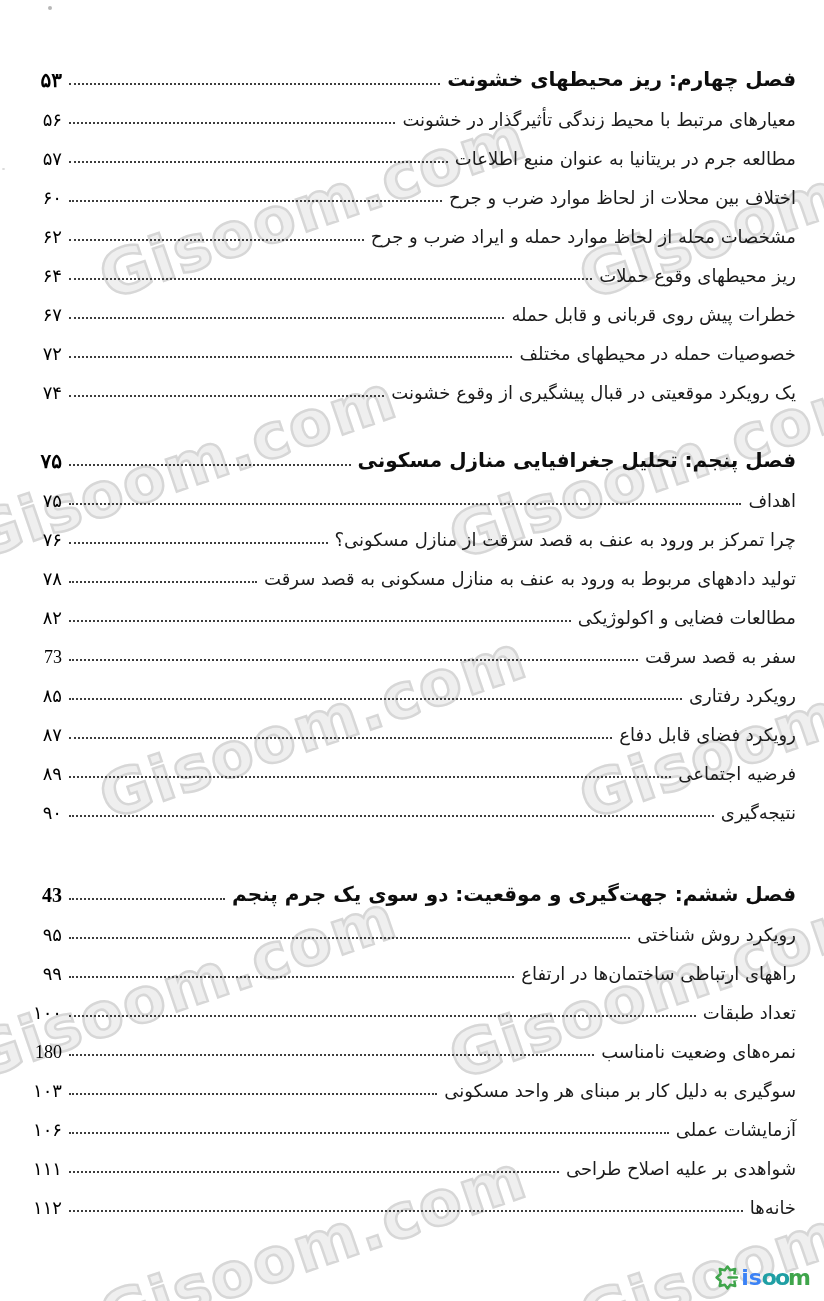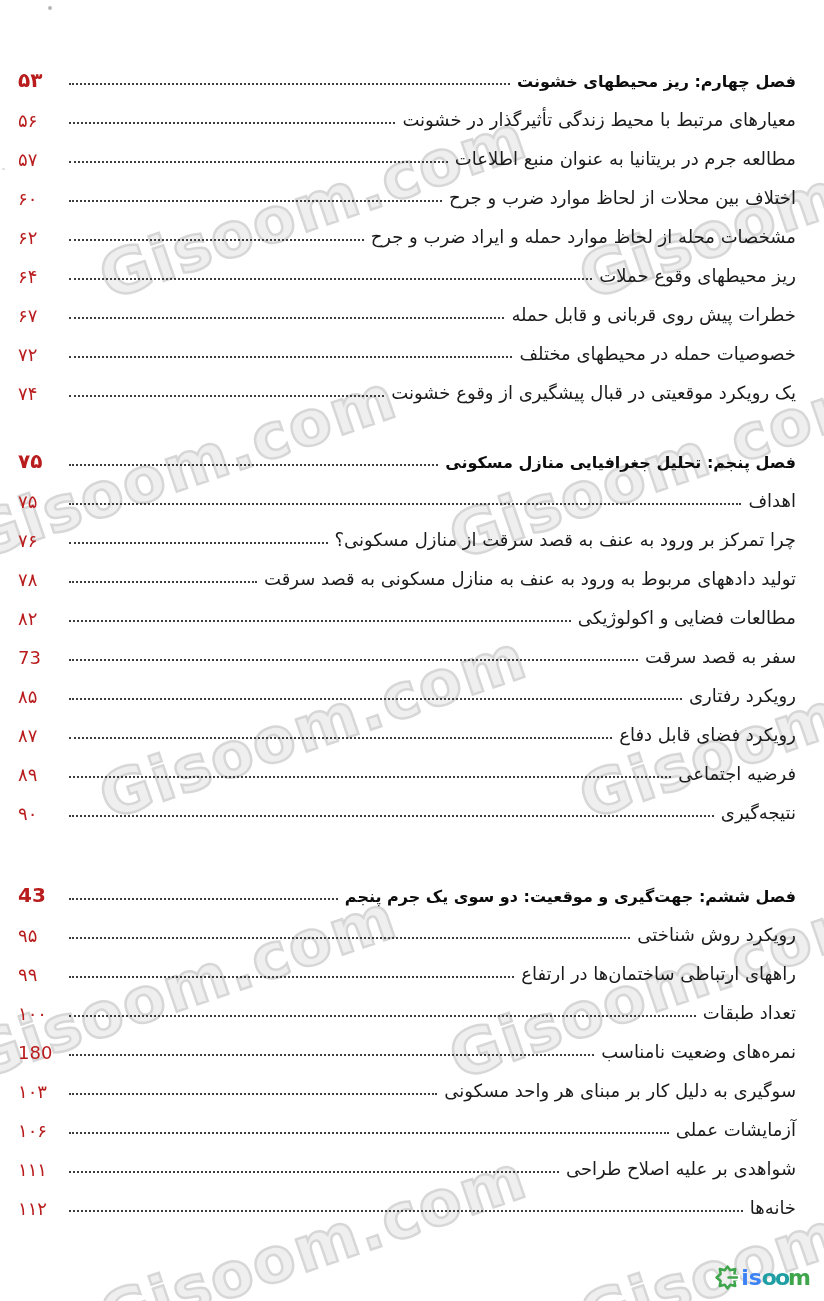--- a/index.html
+++ b/index.html
@@ -46,27 +46,28 @@
   .row .leader {
     flex:1 1 auto;
     min-width:12px;
     border-bottom:2px dotted #3d3d3d;
     margin:0 7px 7px 7px;
     height:0;
     align-self:flex-end;
   }
   .row .num {
     font-size:18px;
-    color:#b91c1c;
+    color:#000000;
     min-width:44px;
-    text-align:left;
+    text-align:right;
     direction:ltr;
     padding-bottom:0;
-  }
-  .row.heading .title { font-weight:bold; font-size:16px; color:#0d0d0d; }
+    font-family:Liberation Serif, serif;
+  }
+  .row.heading .title { font-weight:bold; font-size:20px; color:#0d0d0d; }
   .row.heading .num   { font-weight:bold; font-size:20px; }
   .gap-ch5 { margin-top:30px; }
   .gap-ch6 { margin-top:44px; }
   
   .logo {
     position:absolute;
     right:13px; bottom:11px;
     display:flex;
     align-items:center;
     gap:1px;

